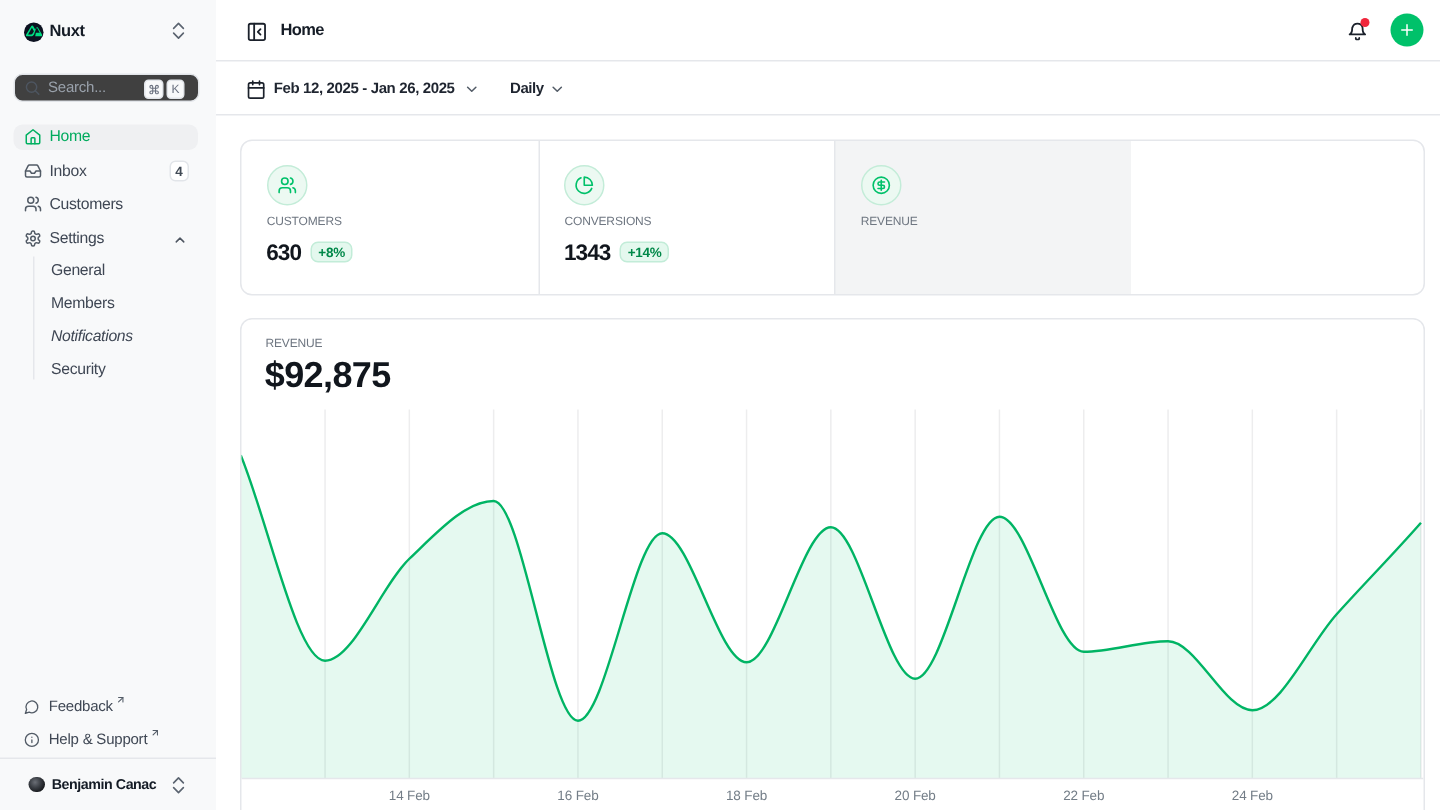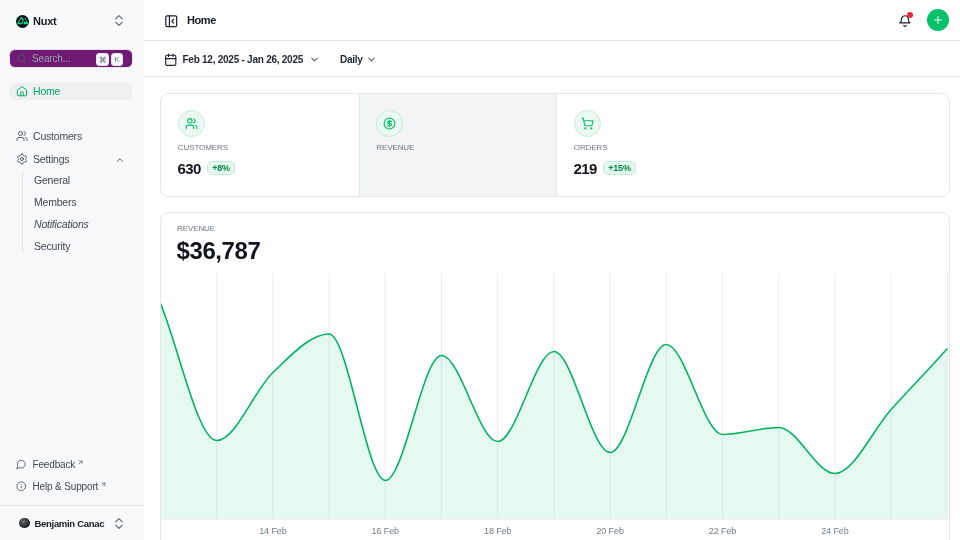--- a/index.html
+++ b/index.html
@@ -9,42 +9,42 @@
 
 
 #sidebar { position:absolute; left:0; top:0; width:164px; height:540px;
   background:#f8f9fa; border-right:1px solid #737373;padding-left:13px; }
 #logo-row { position:absolute; left:16px; top:14px; height:14px; display:flex; align-items:center; }
 #logo-circle { width:13px; height:13px; border-radius:50%; background:#0c1220;
   display:flex; align-items:center; justify-content:center; }
 #logo-name { margin-left:4px; font-size:11px; font-weight:700; letter-spacing:-0.25px; color:#151c26; }
 #logo-chev { position:absolute; left:113.5px; top:13.5px; }
 #searchbox { position:absolute; left:9px; top:49px; width:124px; height:19px;
-  background:#701a75; border:1px solid #e2e5e9; border-radius:6px;
+  background:#404040; border:1px solid #e2e5e9; border-radius:6px;
   display:flex; align-items:center; }
 #searchbox .mag { margin-left:6px; }
 #searchbox .ph { margin-left:5px; font-size:10px; letter-spacing:-0.15px; color:#99a1ab; }
 #searchbox .keys { position:absolute; right:9px; top:3px; display:flex; gap:2px; }
 .kbd { height:13px; min-width:12px; padding:0 2px; border:1px solid #e2e5e9; background:#f8f9fa;
   border-radius:3px; font-size:8px; color:#6b7280; display:flex; align-items:center; justify-content:center; }
 
 .nav-item { position:absolute; left:9px; width:123px; height:17.5px; border-radius:6px;
   display:flex; align-items:center; font-size:10.5px; letter-spacing:-0.2px; font-weight:400; color:#3f4754; }
 .nav-item .nico { margin-left:7px; }
 .nav-item .ntxt { margin-left:5px; }
 .nav-item.active { background:#eff0f2; color:#00ab5e; }
 .nav-badge { position:absolute; right:6px; top:2px; height:13.5px; min-width:13.5px;
   border:1px solid #e2e5e9; border-radius:4px; background:#fff; font-size:9px; font-weight:600;
   color:#414a55; display:flex; align-items:center; justify-content:center; }
 .sub-line { position:absolute; left:21.5px; top:171px; width:1px; height:82px; background:#e5e7eb; }
 .sub-item { position:absolute; left:27px; width:105px; height:17.5px; display:flex; align-items:center;
   font-size:10.5px; letter-spacing:-0.2px; color:#3f4754; font-weight:400; }
 .sub-item span { margin-left:7px; }
 
-.foot-item { position:absolute; left:9px; width:123px; height:17.5px; display:flex; align-items:flex-start;
+.foot-item { position:absolute; left:9px; width:123px; height:17.5px; display:flex; align-items:flex-end;
   font-size:10px; letter-spacing:-0.15px; font-weight:400; color:#3f4754; }
 .foot-item .nico { width:10.5px; height:10.5px; margin-left:7.5px; }
 .foot-item .nico { margin-left:7px; }
 .foot-item .ntxt { margin-left:6px; }
 .ext { margin-left:2px; margin-bottom:7px; }
 #side-divider { position:absolute; left:0; top:505px; width:144px; height:1px; background:#e5e7eb; }
 #user-row { position:absolute; left:9px; top:514px; width:123px; height:18px; display:flex; align-items:center; }
 #avatar { width:10.5px; height:10.5px; border-radius:50%; margin-left:10px;
   background:radial-gradient(circle at 40% 35%, #6b6f76 0%, #3a3e44 40%, #17191c 75%); }
 #user-name { margin-left:5px; font-size:9.5px; font-weight:700; letter-spacing:-0.3px; color:#151c26; }
@@ -124,20 +124,28 @@
       </span>
   </div>
 
   <div class="nav-item active" style="top:82.5px;">
     <svg class="nico ic" width="12" height="12" viewBox="0 0 24 24" fill="none" stroke="#00b061" stroke-width="2" stroke-linecap="round" stroke-linejoin="round">
         <path d="M3 10.2 12 3l9 7.2V20a1.5 1.5 0 0 1-1.5 1.5h-15A1.5 1.5 0 0 1 3 20Z"></path>
         <path d="M9.5 21.5v-7a1 1 0 0 1 1-1h3a1 1 0 0 1 1 1v7"></path>
       </svg>
     <span class="ntxt" style="color:#00ab5e; font-weight:500;">Home</span>
   </div>
+  <div class="nav-item" style="top:105px;">
+    <svg class="nico ic" width="12" height="12" viewBox="0 0 24 24" fill="none" stroke="#525b66" stroke-width="2" stroke-linecap="round" stroke-linejoin="round">
+        <path d="M22 12h-6l-2 3h-4l-2-3H2"></path>
+        <path d="M5.45 5.11 2 12v6a2 2 0 0 0 2 2h16a2 2 0 0 0 2-2v-6l-3.45-6.89A2 2 0 0 0 16.76 4H7.24a2 2 0 0 0-1.79 1.11z"></path>
+      </svg>
+    <span class="ntxt">Inbox</span>
+    <span class="nav-badge">4</span>
+  </div>
   <div class="nav-item" style="top:127.5px;">
     <svg class="nico ic" width="12" height="12" viewBox="0 0 24 24" fill="none" stroke="#525b66" stroke-width="2" stroke-linecap="round" stroke-linejoin="round">
         <path d="M16 21v-2a4 4 0 0 0-4-4H6a4 4 0 0 0-4 4v2"></path>
         <circle cx="9" cy="7" r="4"></circle>
         <path d="M22 21v-2a4 4 0 0 0-3-3.87"></path>
         <path d="M16 3.13a4 4 0 0 1 0 7.75"></path>
       </svg>
     <span class="ntxt">Customers</span>
   </div>
   <div class="nav-item" style="top:150px;">
@@ -241,49 +249,48 @@
             <path d="M22 21v-2a4 4 0 0 0-3-3.87"></path>
             <path d="M16 3.13a4 4 0 0 1 0 7.75"></path>
           </svg>
         </div>
       <div class="clabel">CUSTOMERS</div>
       <div class="cval-row">
           <span class="cval">630</span>
           <span class="cbadge">+8%</span>
         </div>
     </div>
+    <div class="card">
+      <div class="icirc">
+          <svg class="ic" width="13" height="13" viewBox="0 0 24 24" fill="none" stroke="#00c16a" stroke-width="2" stroke-linecap="round" stroke-linejoin="round">
+            <path d="M21.21 15.89A10 10 0 1 1 8 2.83"></path>
+            <path d="M22 12A10 10 0 0 0 12 2v10z"></path>
+          </svg>
+        </div>
+      <div class="clabel">CONVERSIONS</div>
+      <div class="cval-row">
+          <span class="cval">1343</span>
+          <span class="cbadge">+14%</span>
+        </div>
+    </div>
     <div class="card sel">
       <div class="icirc">
           <svg class="ic" width="13" height="13" viewBox="0 0 24 24" fill="none" stroke="#00c16a" stroke-width="2" stroke-linecap="round" stroke-linejoin="round">
             <circle cx="12" cy="12" r="10"></circle>
             <path d="M16 8h-6a2 2 0 1 0 0 4h4a2 2 0 1 1 0 4H8"></path>
             <path d="M12 18V6"></path>
           </svg>
         </div>
       <div class="clabel">REVENUE</div>
     </div>
-    <div class="card">
-      <div class="icirc">
-          <svg class="ic" width="13" height="13" viewBox="0 0 24 24" fill="none" stroke="#00c16a" stroke-width="2" stroke-linecap="round" stroke-linejoin="round">
-            <circle cx="8" cy="21" r="1"></circle>
-            <circle cx="19" cy="21" r="1"></circle>
-            <path d="M2.05 2.05h2l2.66 12.42a2 2 0 0 0 2 1.58h9.78a2 2 0 0 0 1.95-1.57l1.65-7.43H5.12"></path>
-          </svg>
-        </div>
-      <div class="clabel">ORDERS</div>
-      <div class="cval-row">
-          <span class="cval">219</span>
-          <span class="cbadge">+15%</span>
-        </div>
-    </div>
   </div>
 
   <div id="chart-card">
     <div id="chart-label">REVENUE</div>
-    <div id="chart-value">$36,787</div>
+    <div id="chart-value">$92,875</div>
     <svg id="plot" viewBox="161 212.5 788 338" width="788" height="338">
       <g stroke="#ededee" stroke-width="1">
         <line x1="160.5" y1="272.5" x2="160.5" y2="518.5"></line>
         <line x1="216.7" y1="272.5" x2="216.7" y2="518.5"></line>
         <line x1="272.9" y1="272.5" x2="272.9" y2="518.5"></line>
         <line x1="329.1" y1="272.5" x2="329.1" y2="518.5"></line>
         <line x1="385.3" y1="272.5" x2="385.3" y2="518.5"></line>
         <line x1="441.5" y1="272.5" x2="441.5" y2="518.5"></line>
         <line x1="497.7" y1="272.5" x2="497.7" y2="518.5"></line>
         <line x1="553.9" y1="272.5" x2="553.9" y2="518.5"></line>

